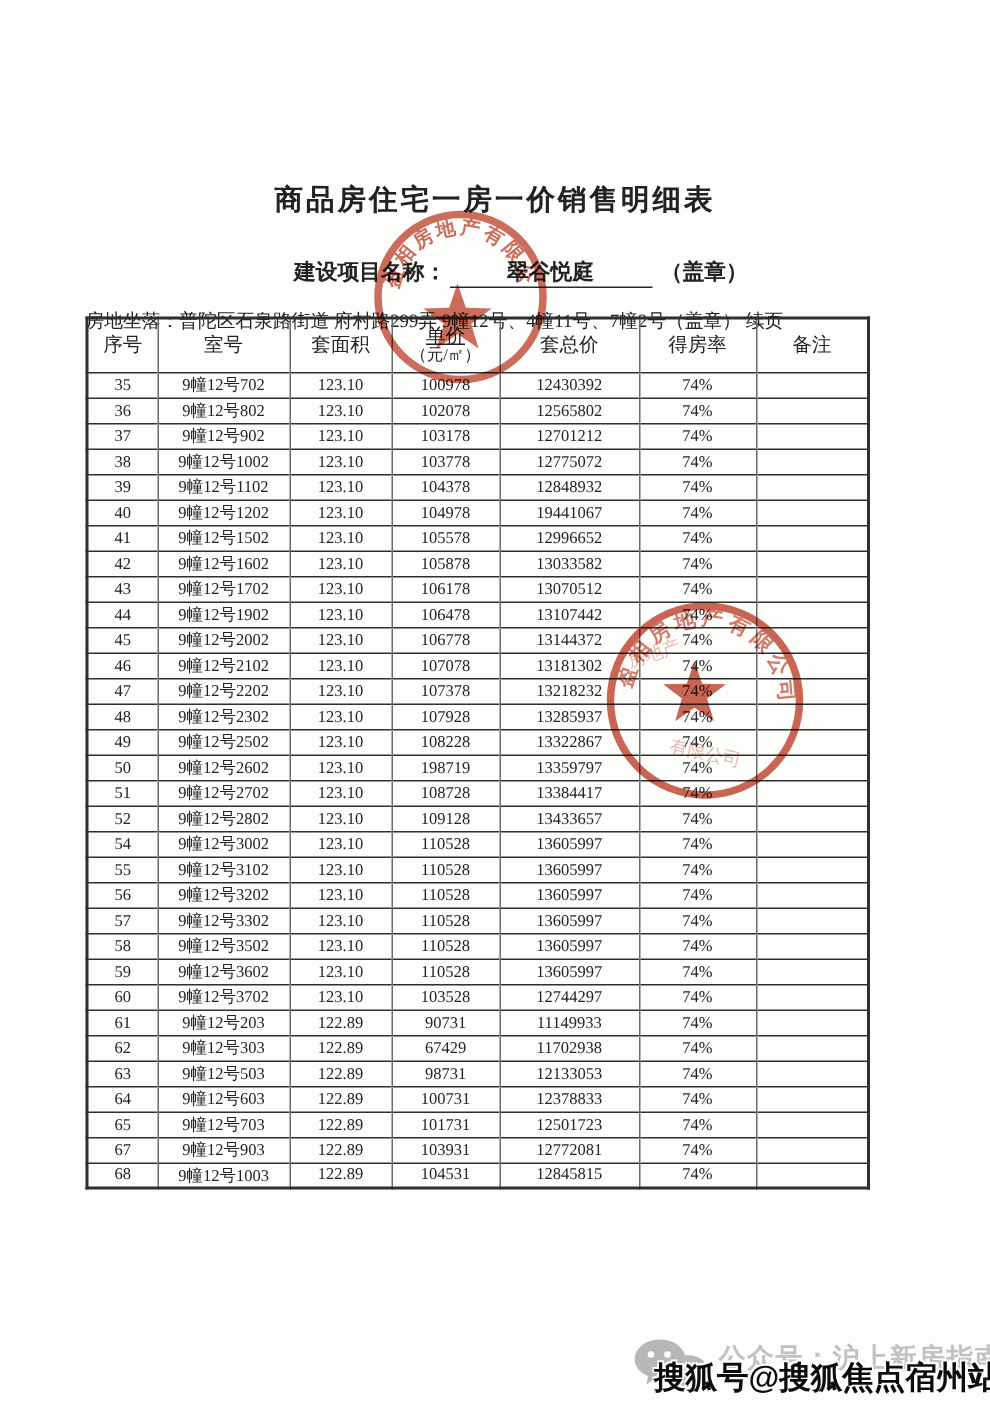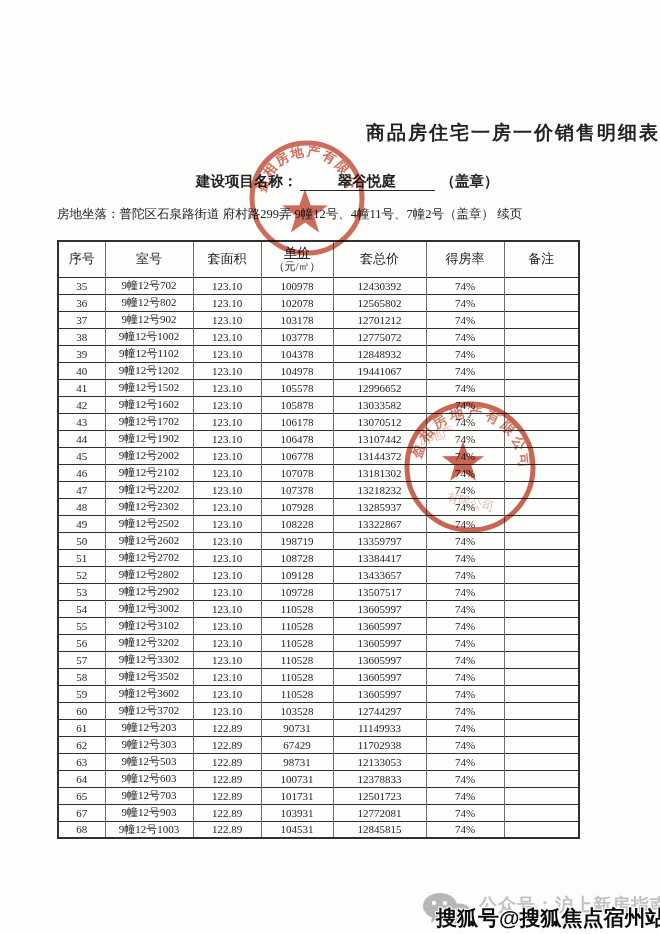--- a/index.html
+++ b/index.html
@@ -4,38 +4,38 @@
 <style>
   * { margin:0; padding:0; box-sizing:border-box; }
   html,body { width:660px; height:934px; background:#ffffff; }
   body { font-family:"Liberation Serif","DejaVu Serif",serif; color:#1f1f1f; }
   .page {
     position:relative; width:660px; height:934px;
     background:#fdfdfb; overflow:hidden;
   }
   .doc-title {
     position:absolute; top:120px; left:0; width:660px;
-    text-align:right; font-size:19px; font-weight:bold;
+    text-align:center; font-size:19px; font-weight:bold;
     letter-spacing:2px; color:#222;
   }
   .project-line {
     position:absolute; top:172px; left:180px; width:420px;
     font-size:14.5px; font-weight:bold; color:#222;margin-left:16px;
   }
   .project-line .blank {
     display:inline-block; width:135px; text-align:center;
     border-bottom:1.5px solid #2a2a2a; font-weight:bold;
     margin:0 6px 0 2px; line-height:1.25;
   }
   .location-line {
     position:absolute; top:206px; left:57px; width:560px;
     font-size:12.5px; font-weight:normal; color:#222; white-space:nowrap;
   }
   table.price {
-    position:absolute; left:57px; top:240px; width:521px;
+    position:absolute; left:57px; top:211px; width:521px;
     border-collapse:collapse; table-layout:fixed;
     border:2px solid #2f2f2f;
   }
   table.price th, table.price td {
     border-left:1px solid #6b6b6b; border-top:1px solid #2f2f2f;
     text-align:center; vertical-align:middle;
     font-weight:normal; color:#232323; overflow:hidden; white-space:nowrap;
   }
   table.price thead th { height:36px; font-size:13px; }
   table.price tbody td { height:17px; font-size:11px; padding:0 1px; }
@@ -252,29 +252,20 @@
         <tr>
           <td>52</td>
           <td>9幢12号2802</td>
           <td>123.10</td>
           <td>109128</td>
           <td>13433657</td>
           <td>74%</td>
           <td></td>
         </tr>
         <tr>
-          <td>53</td>
-          <td>9幢12号2902</td>
-          <td>123.10</td>
-          <td>109728</td>
-          <td>13507517</td>
-          <td>74%</td>
-          <td></td>
-        </tr>
-        <tr>
           <td>54</td>
           <td>9幢12号3002</td>
           <td>123.10</td>
           <td>110528</td>
           <td>13605997</td>
           <td>74%</td>
           <td></td>
         </tr>
         <tr>
           <td>55</td>

